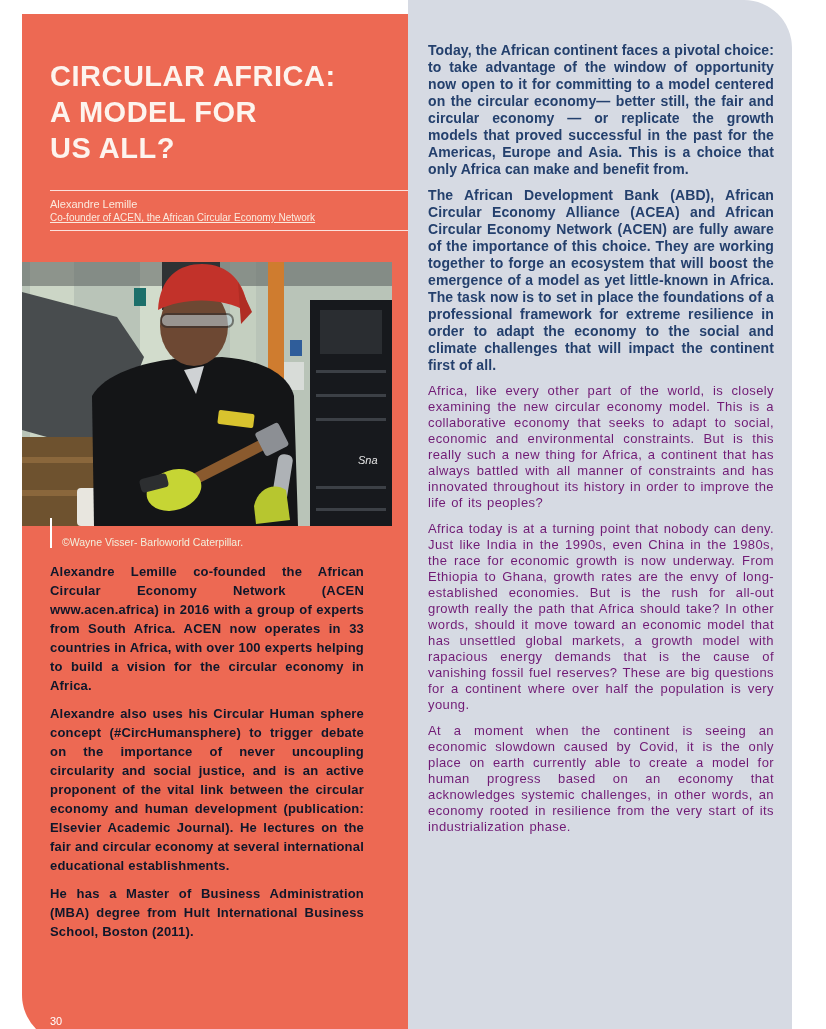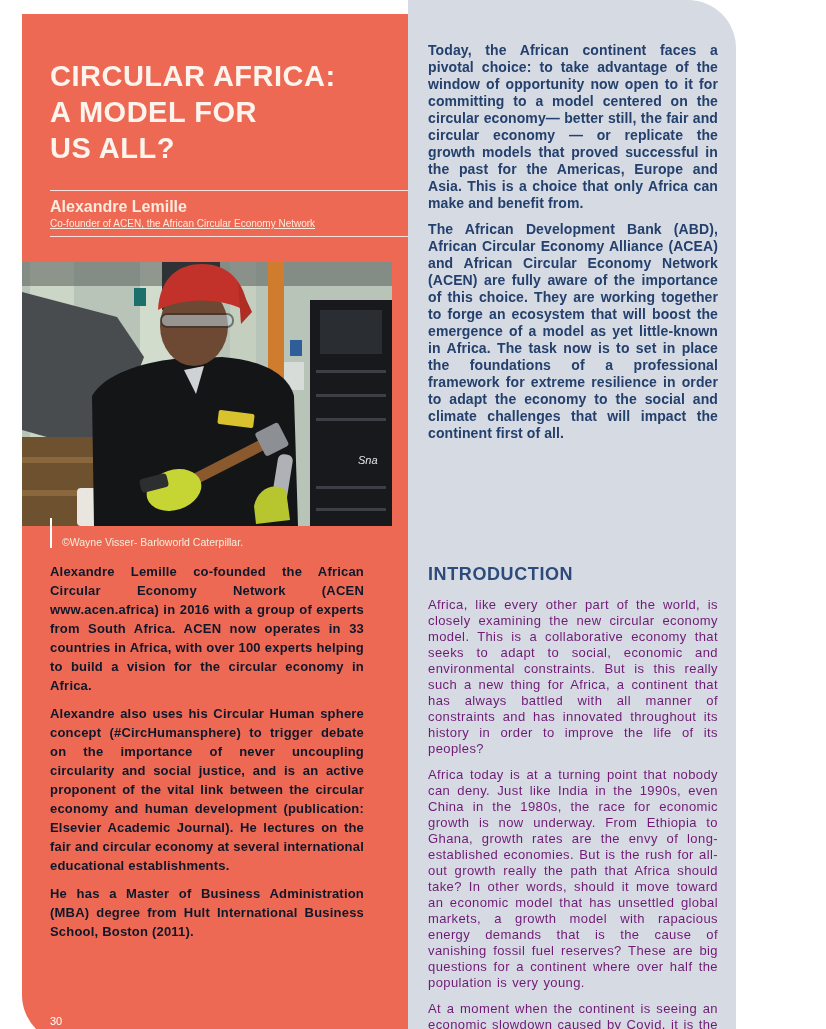--- a/index.html
+++ b/index.html
@@ -12,35 +12,35 @@
   .coral{
     left:22px;width:446px;background:#ed6953;
     border-radius:0 0 0 48px;color:#ffffff;margin-top:14px;
   }
   .coral h1{
     margin:44px 28px 0 28px;font-size:29px;line-height:36px;font-weight:700;
     letter-spacing:.5px;color:#fdf4ee;white-space:pre-line;
   }
   .byline{margin:24px 28px 0 28px;}
   .rule{height:1px;background:rgba(255,255,255,.8);}
-  .author{font-size:16px;font-weight:700;margin:7px 0 2px 0;color:#fbeade;}
+  .author{font-size:11px;font-weight:400;margin:7px 0 2px 0;color:#fbeade;}
   .role{font-size:10px;margin:0 0 7px 0;color:#fbeade;text-decoration:underline;}
   .photo{position:absolute;left:0;top:248px;width:370px;height:264px;display:block;}
   .caption-row{position:absolute;left:28px;top:518px;padding-left:12px;}
   .caption-line{position:absolute;left:0;top:-14px;width:2px;height:30px;background:#ffffff;}
   .caption{font-size:10.5px;color:#f2efdc;}
   .bio{position:absolute;left:28px;top:548px;width:314px;}
   .bio p{
     margin:0 0 9px 0;font-size:13px;line-height:19px;font-weight:700;
     text-align:justify;color:#0f172a;letter-spacing:.2px;
   }
   .page-number{position:absolute;left:28px;bottom:16px;font-size:11px;color:#ffffff;}
   
   .lavender{
-    left:408px;width:328px;background:#d6dae3;
+    left:408px;width:384px;background:#d6dae3;
     border-radius:0 48px 0 0;padding:42px 18px 0 20px;
   }
   .lead p{
     margin:0 0 9px 0;font-size:14px;line-height:17px;font-weight:700;
     text-align:justify;color:#24406d;letter-spacing:.1px;
   }
   .lavender h2{
     margin:122px 0 12px 0;font-size:18px;font-weight:700;color:#2c4b7c;
     letter-spacing:.6px;
   }
@@ -134,21 +134,20 @@
 
     <div class="page-number">30</div>
   </aside>
 
   <section class="panel lavender">
     <div class="lead">
       <p>Today, the African continent faces a pivotal choice: to take advantage of the window of opportunity now open to it for committing to a model centered on the circular economy— better still, the fair and circular economy — or replicate the growth models that proved successful in the past for the Americas, Europe and Asia. This is a choice that only Africa can make and benefit from.</p>
       <p>The African Development Bank (ABD), African Circular Economy Alliance (ACEA) and African Circular Economy Network (ACEN) are fully aware of the importance of this choice. They are working together to forge an ecosystem that will boost the emergence of a model as yet little-known in Africa. The task now is to set in place the foundations of a professional framework for extreme resilience in order to adapt the economy to the social and climate challenges that will impact the continent first of all.</p>
     </div>
 
-    <h2>INTRODUCTION</h2>
 
     <div class="intro">
       <p>Africa, like every other part of the world, is closely examining the new circular economy model. This is a collaborative economy that seeks to adapt to social, economic and environmental constraints. But is this really such a new thing for Africa, a continent that has always battled with all manner of constraints and has innovated throughout its history in order to improve the life of its peoples?</p>
       <p>Africa today is at a turning point that nobody can deny. Just like India in the 1990s, even China in the 1980s, the race for economic growth is now underway. From Ethiopia to Ghana, growth rates are the envy of long-established economies. But is the rush for all-out growth really the path that Africa should take? In other words, should it move toward an economic model that has unsettled global markets, a growth model with rapacious energy demands that is the cause of vanishing fossil fuel reserves? These are big questions for a continent where over half the population is very young.</p>
       <p>At a moment when the continent is seeing an economic slowdown caused by Covid, it is the only place on earth currently able to create a model for human progress based on an economy that acknowledges systemic challenges, in other words, an economy rooted in resilience from the very start of its industrialization phase.</p>
     </div>
   </section>
 
 </div>
 

